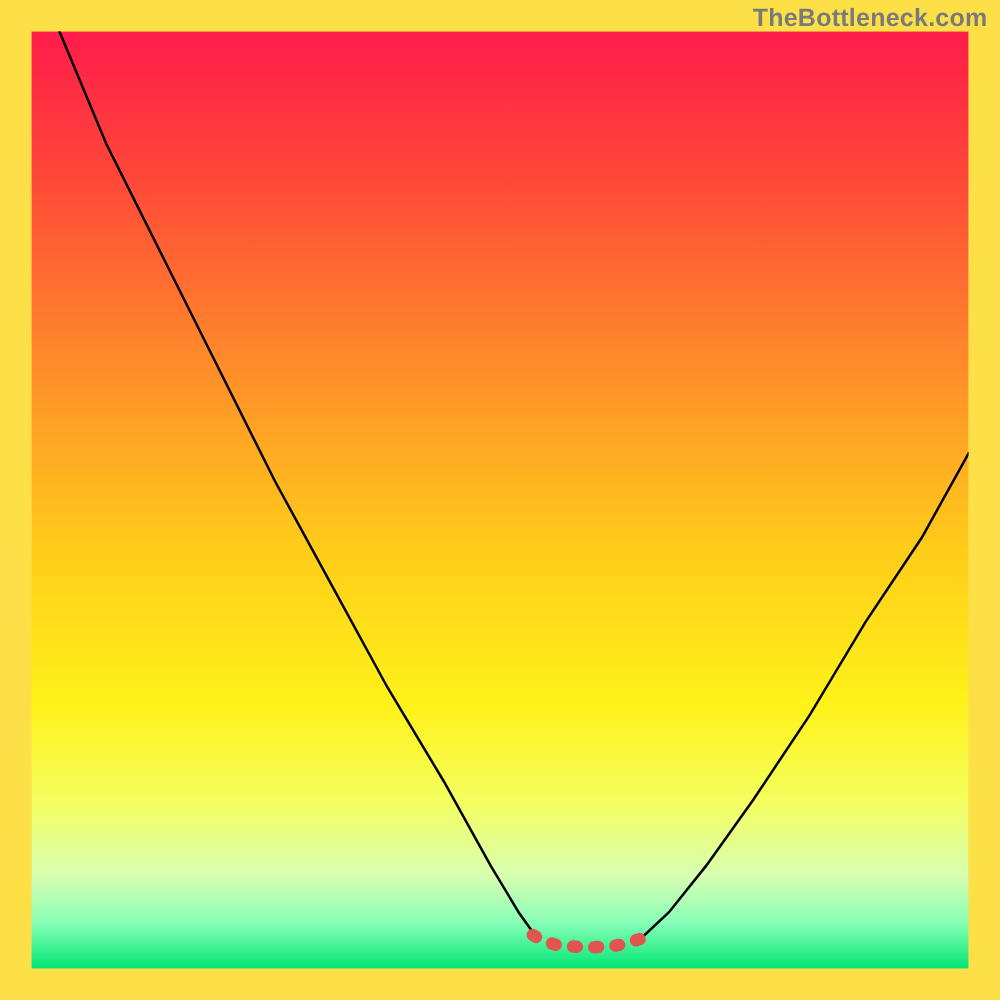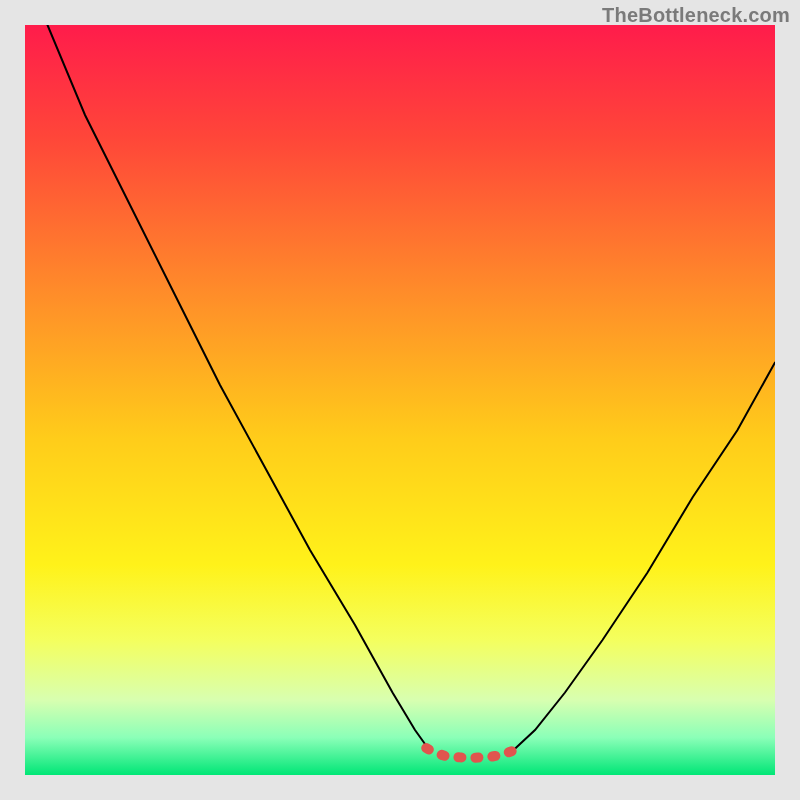--- a/index.html
+++ b/index.html
@@ -8,21 +8,21 @@
     width: 800px;
     height: 800px;
     background: #000;
     overflow: hidden;
     font-family: Arial, Helvetica, sans-serif;
   }
   .stage {
     position: relative;
     width: 800px;
     height: 800px;
-    background: #e5e5e5;
+    background: #fde047;
   }
   .plot {
     position: absolute;
     left: 25px;
     top: 25px;
     width: 750px;
     height: 750px;
     overflow: hidden;
   }
   .plot svg {

